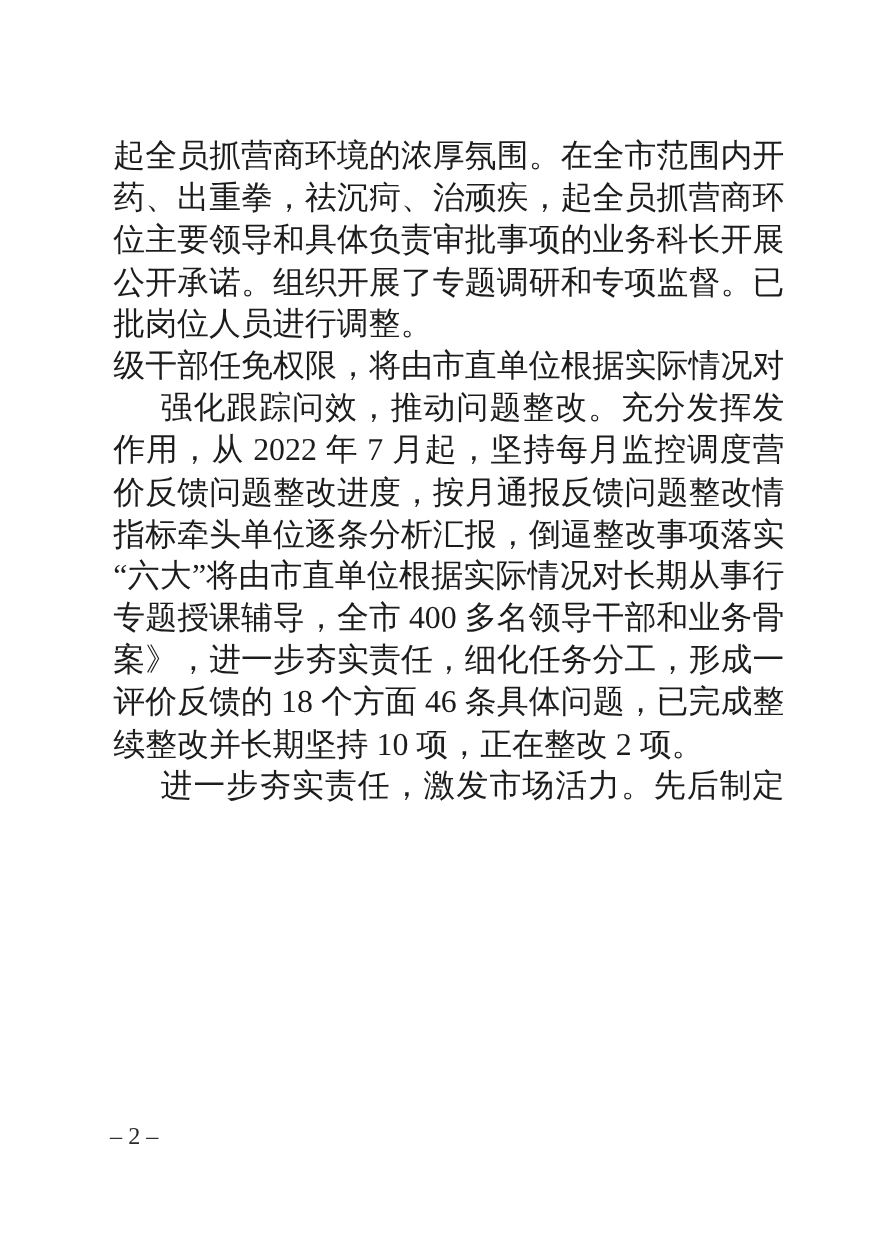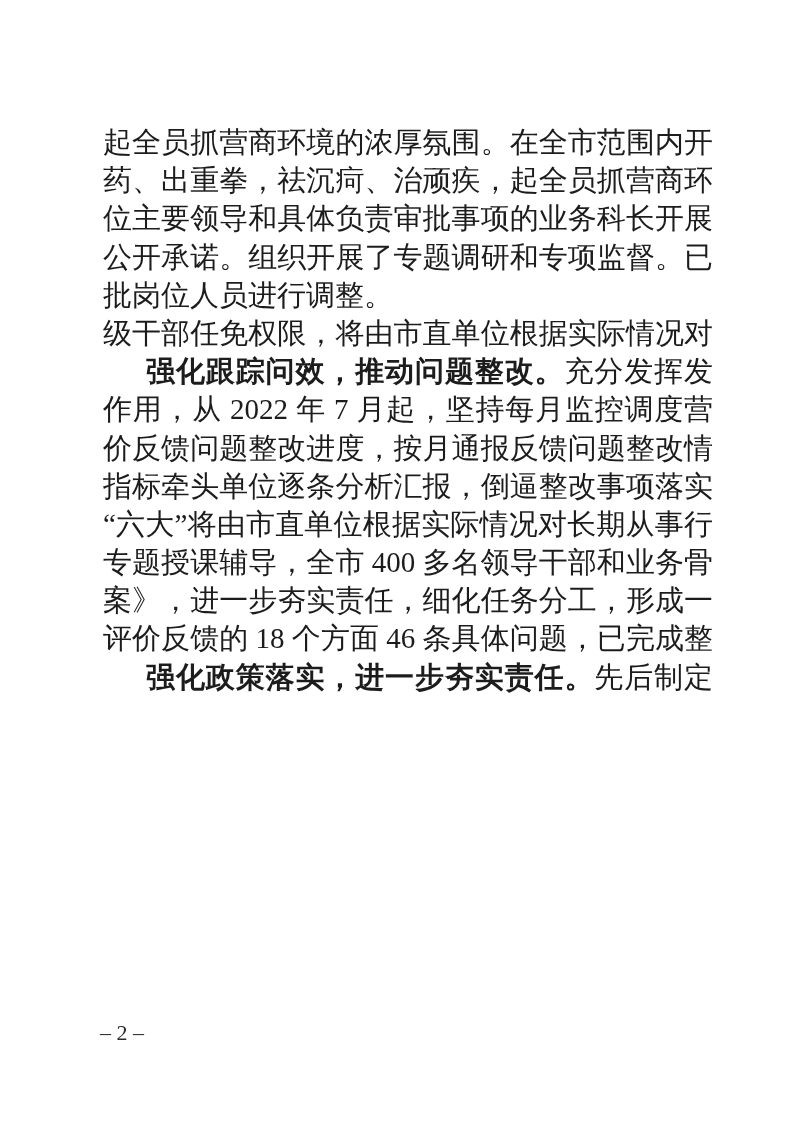--- a/index.html
+++ b/index.html
@@ -36,21 +36,21 @@
     text-align-last: left;
   }
   .line.indent {
     padding-left: 43px;
   }
   .run {
     color: #1c1c1c;
   }
   .run.bold {
     font-family: "Liberation Sans", "DejaVu Sans", sans-serif;
-    font-weight: 700;
+    font-weight: 400;
   }
   .page-number {
     position: absolute;
     left: 100px;
     top: 1020px;
     font-size: 22px;
     line-height: 26px;
     color: #2a2a2a;
     font-family: "Liberation Serif", "DejaVu Serif", serif;
   }
@@ -67,16 +67,17 @@
       <div class="line lastline"><span class="run">批岗位人员进行调整。</span></div>
       <div class="line"><span class="run">级干部任免权限，将由市直单位根据实际情况对长期从事行政审</span></div>
       <div class="line indent"><span class="run bold">强化跟踪问效，推动问题整改。</span><span class="run">充分发挥发改部门牵头抓总</span></div>
       <div class="line"><span class="run">作用，从 2022 年 7 月起，坚持每月监控调度营商环境第三方评</span></div>
       <div class="line"><span class="run">价反馈问题整改进度，按月通报反馈问题整改情况，督促 18 项</span></div>
       <div class="line"><span class="run">指标牵头单位逐条分析汇报，倒逼整改事项落实落细。围绕打造</span></div>
       <div class="line"><span class="run">“六大”将由市直单位根据实际情况对长期从事行政审，明确提</span></div>
       <div class="line"><span class="run">专题授课辅导，全市 400 多名领导干部和业务骨干受到培训。制</span></div>
       <div class="line"><span class="run">案》，进一步夯实责任，细化任务分工，形成一级抓一级、层层</span></div>
       <div class="line"><span class="run">评价反馈的 18 个方面 46 条具体问题，已完成整改 34 项，需持</span></div>
-      <div class="line indent"><span class="run bold">强化政策落实，进一步夯实责任。</span><span class="run">先后制定出台了 32 项配套</span></div>
+      <div class="line lastline"><span class="run">续整改并长期坚持 10 项，正在整改 2 项。</span></div>
+      <div class="line indent"><span class="run bold">进一步夯实责任，激发市场活力。</span><span class="run">先后制定出台了 32 项配套</span></div>
     </div>
   <div class="page-number">– 2 –</div>
 </div>
 
 </body></html>

